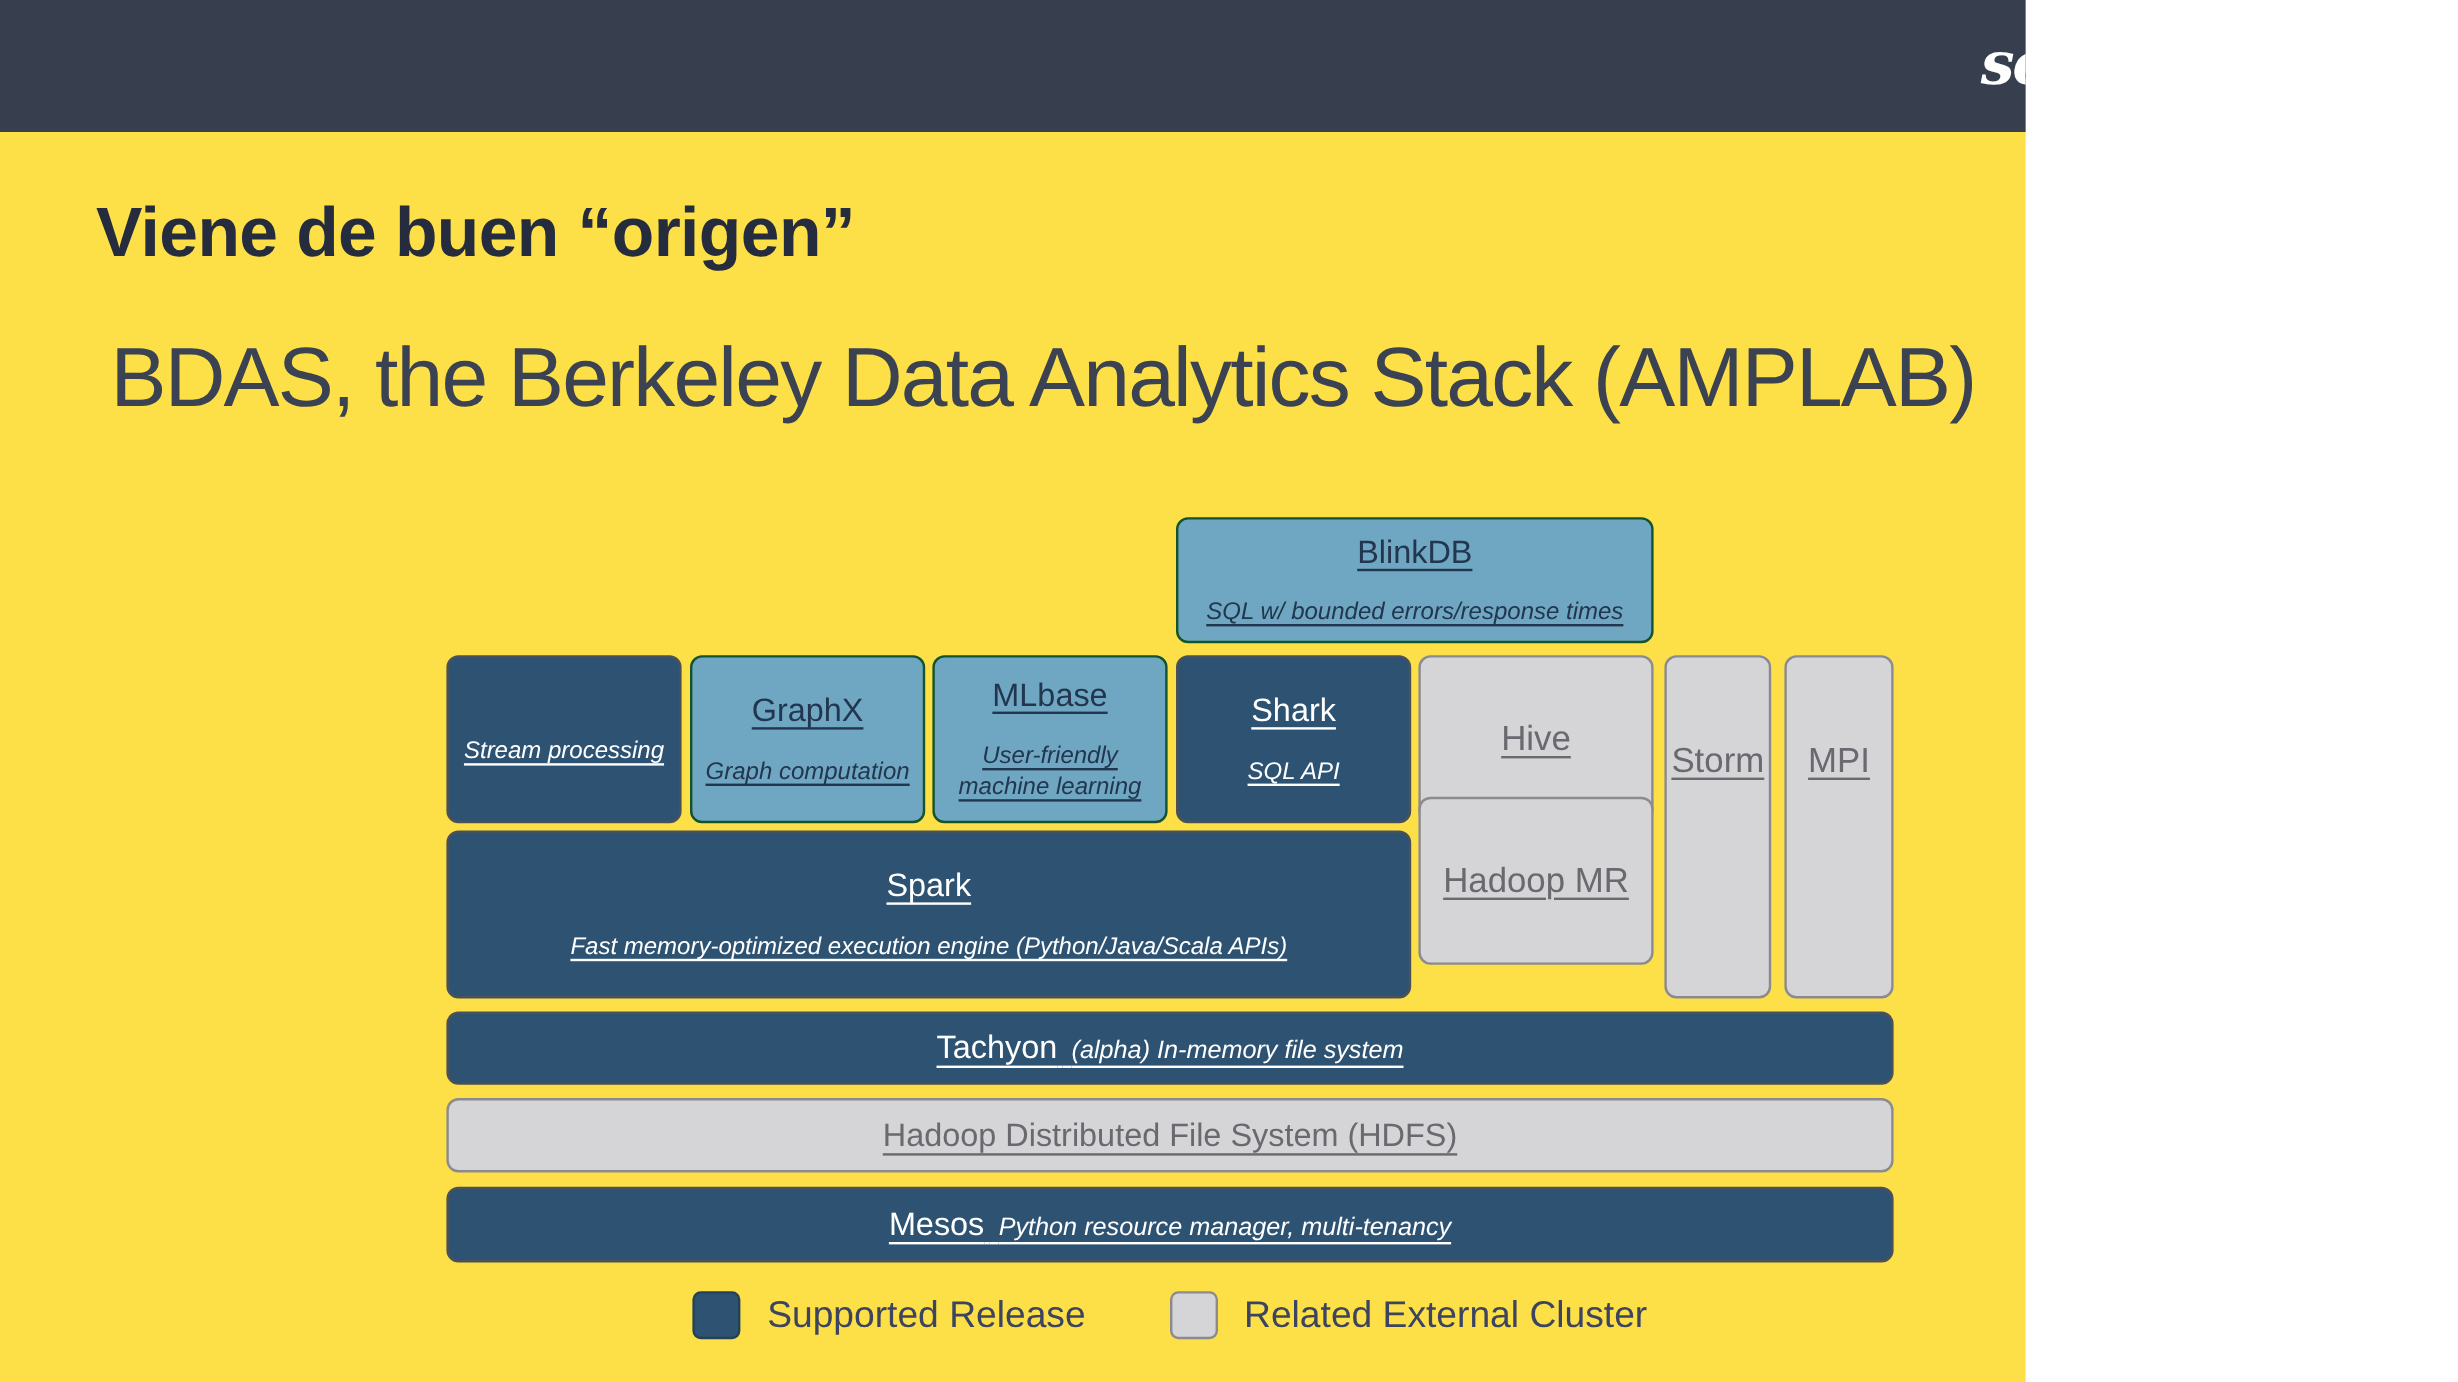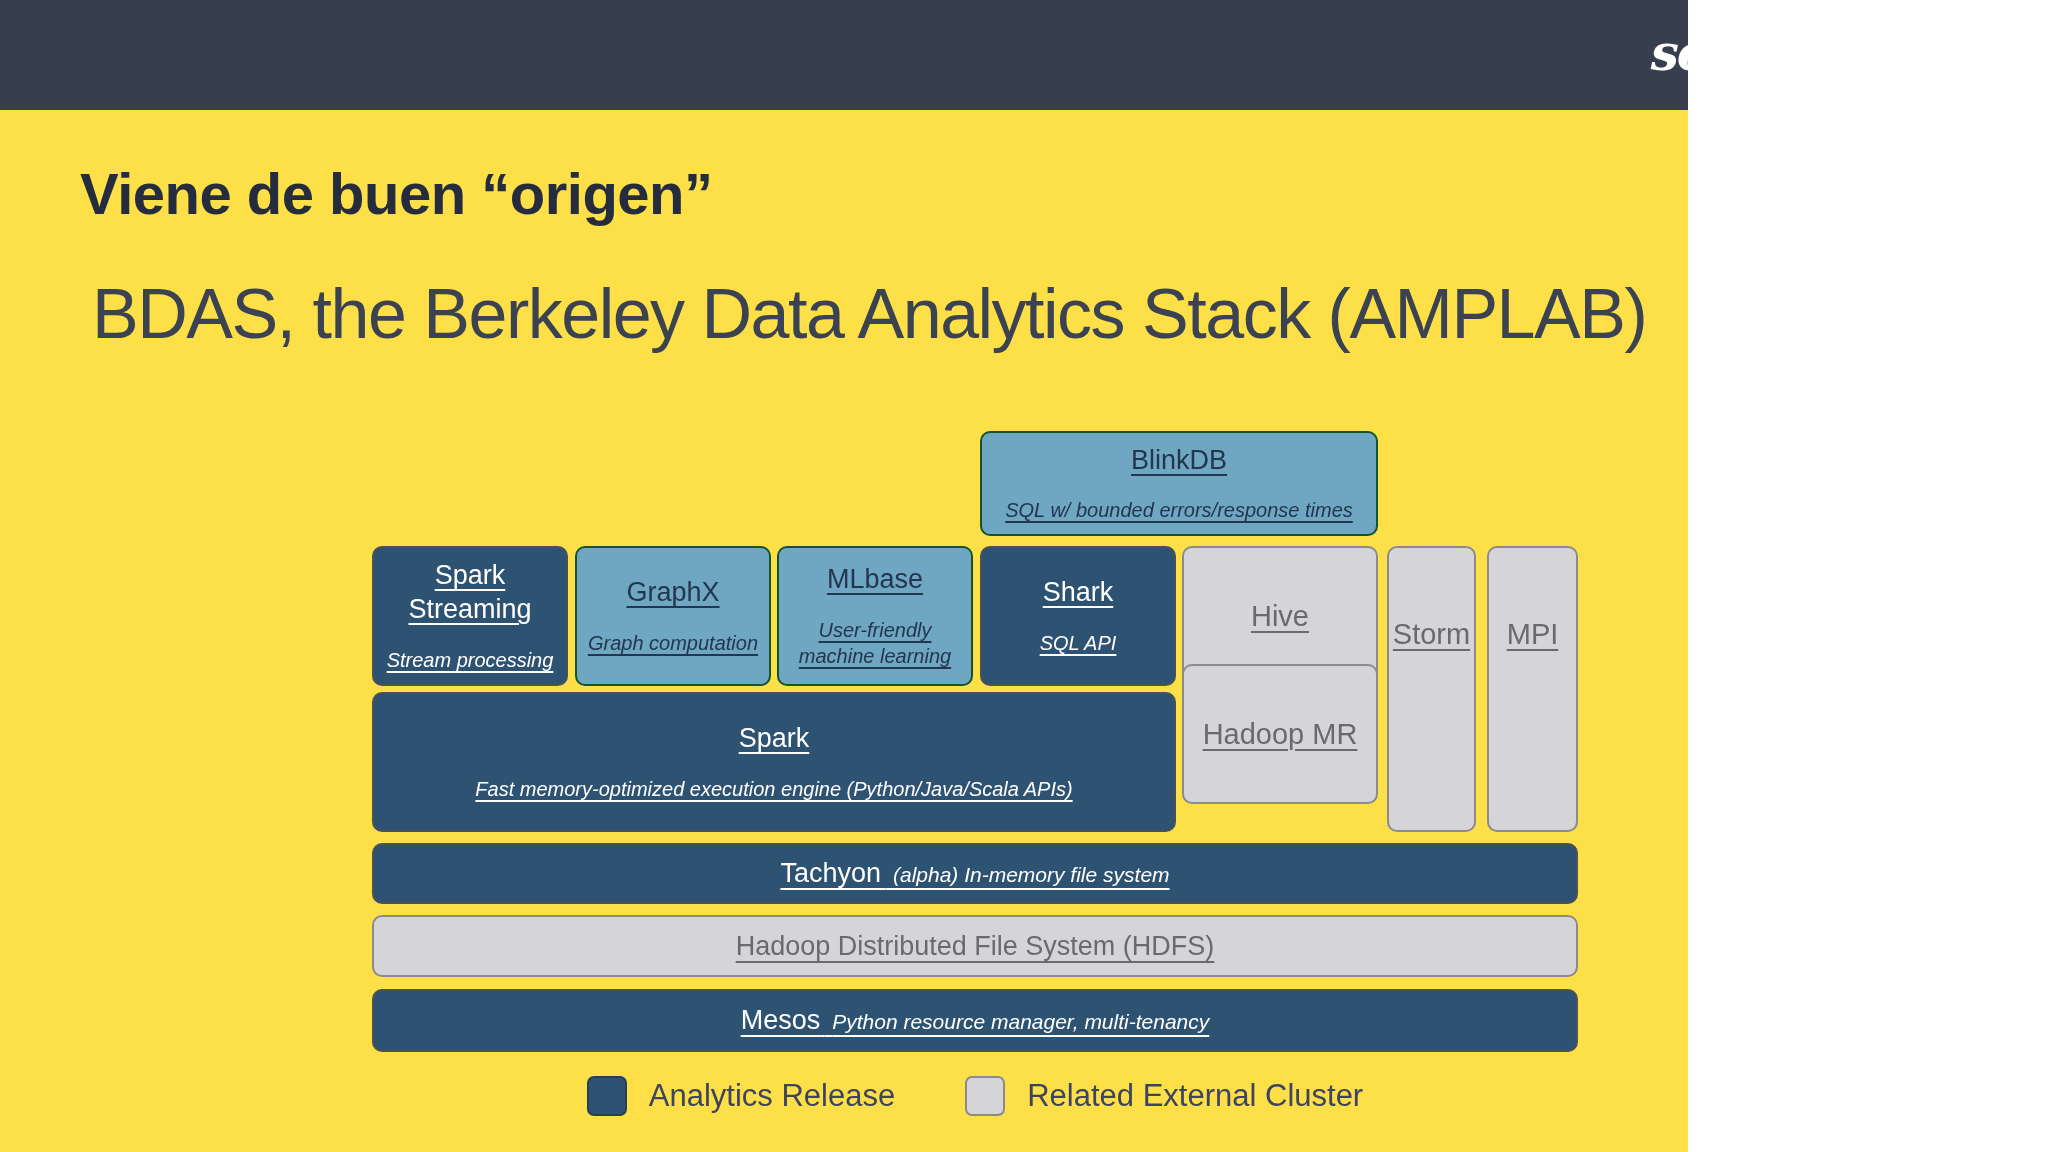--- a/index.html
+++ b/index.html
@@ -82,21 +82,20 @@
 
     <div class="box dev pad" style="left:980px;top:431px;width:398px;height:105px;">
       <div>
         <span class="t">BlinkDB</span>
         <span class="s">SQL w/ bounded errors/response times</span>
       </div>
     </div>
 
     <div class="box sup pad" style="left:372px;top:546px;width:196px;height:140px;">
       <div>
-        <span class="t">Spark Streaming</span>
         <span class="s">Stream processing</span>
       </div>
     </div>
 
     <div class="box dev pad" style="left:575px;top:546px;width:196px;height:140px;">
       <div>
         <span class="t">GraphX</span>
         <span class="s">Graph computation</span>
       </div>
     </div>
@@ -156,21 +155,21 @@
         <span class="t2">Mesos</span>
         <span class="t2">&nbsp;</span><span class="s2">Python resource manager, multi-tenancy</span>
       </span>
     </div>
 
   </div>
 
   <div class="legend">
     <div class="legend-item">
       <span class="swatch sw-sup"></span>
-      <span class="legend-label">Analytics Release</span>
+      <span class="legend-label">Supported Release</span>
     </div>
     <div class="legend-item">
       <span class="swatch sw-ext"></span>
       <span class="legend-label">Related External Cluster</span>
     </div>
   </div>
 
 </div>
 
 </body></html>

